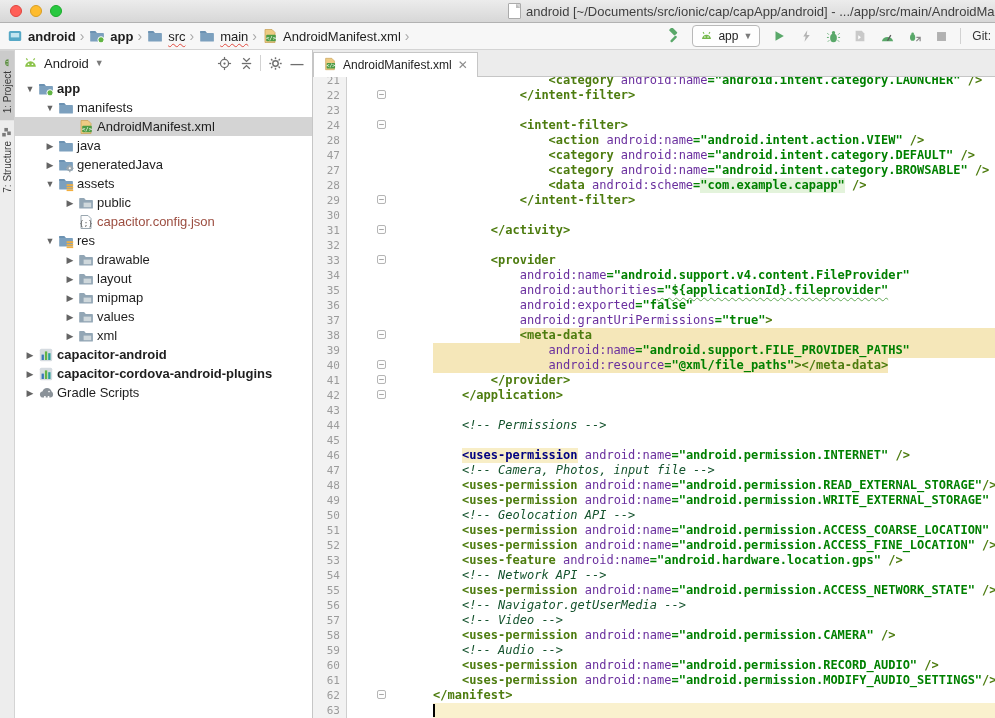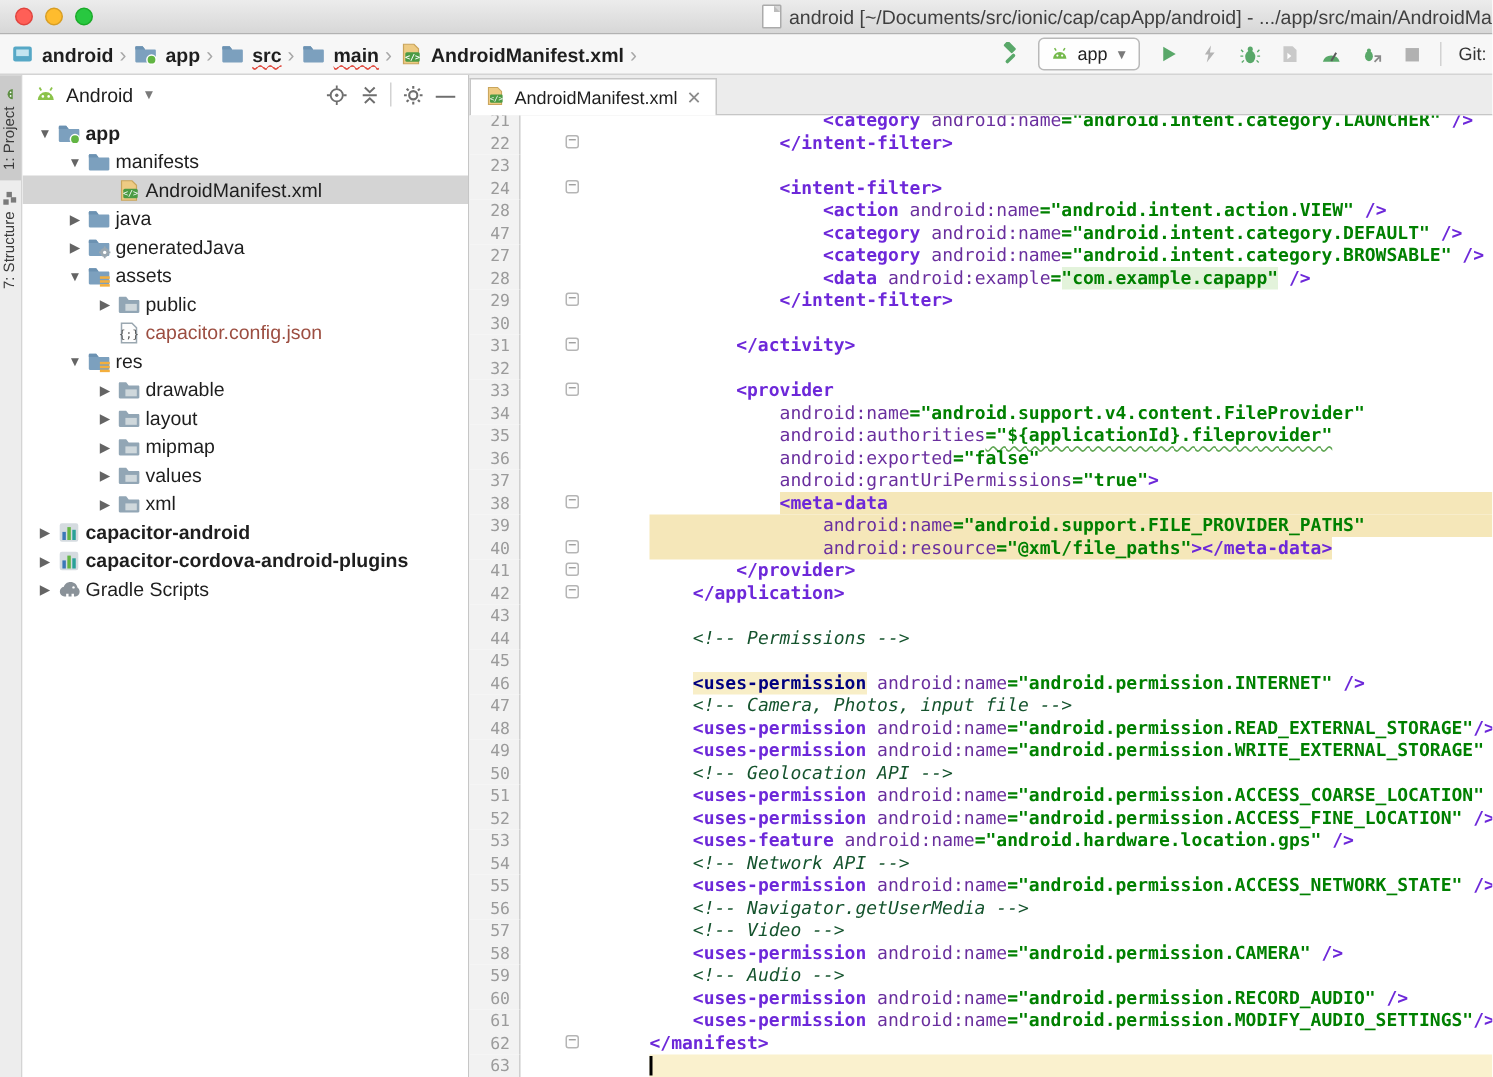--- a/index.html
+++ b/index.html
@@ -9,21 +9,21 @@
   .tl{position:absolute;top:5px;width:12px;height:12px;border-radius:50%;}
   .tl.red{left:10px;background:#FF5F57;border:1px solid #E0443E;box-sizing:border-box;}
   .tl.yel{left:30px;background:#FEBC2E;border:1px solid #D89E24;box-sizing:border-box;}
   .tl.grn{left:50px;background:#28C840;border:1px solid #1AAB29;box-sizing:border-box;}
   .title{position:absolute;left:508px;top:3px;font-size:13px;color:#3F3F3F;display:flex;align-items:center;gap:5px;white-space:nowrap;}
   .docicon{width:11px;height:14px;background:#fff;border:1px solid #ABABAB;border-radius:1px;position:relative;}
   .docicon::after{content:'';position:absolute;right:0;top:0;border-style:solid;border-width:0 4px 4px 0;border-color:transparent #D7D7D7 #BDBDBD transparent;}
   
   .navbar{height:26px;background:#F7F7F7;border-bottom:1px solid #D4D4D4;display:flex;align-items:center;padding:0 6px;position:relative;}
   .crumbs{display:flex;align-items:center;}
-  .crumb{display:flex;align-items:center;gap:4px;font-size:13px;color:#1E1E1E;font-weight:bold;}
+  .crumb{display:flex;align-items:center;gap:4px;font-size:13px;color:#1E1E1E;}
   .crumb.b{font-weight:bold;}
   .crumb .lbl.typo{text-decoration:underline;text-decoration-style:wavy;text-decoration-color:#E04A3F;text-decoration-thickness:1px;text-underline-offset:2px;}
   .csep{color:#A8A8A8;font-size:14px;margin:0 4px;}
   .toolbar{position:absolute;right:2px;top:0;height:26px;display:flex;align-items:center;gap:11px;}
   .tbicon{width:16px;height:16px;display:inline-flex;align-items:center;justify-content:center;}
   .combo{display:flex;align-items:center;gap:5px;border:1px solid #B9B9B9;border-radius:4px;background:#FEFEFE;height:20px;padding:0 7px;font-size:12px;color:#222;}
   .combo .car{color:#7A7A7A;font-size:9px;}
   .tsep{width:1px;height:16px;background:#D2D2D2;}
   .gitlbl{font-size:12px;color:#333;padding-right:2px;}
   
@@ -52,21 +52,21 @@
   .tab{height:25px;box-sizing:border-box;background:#fff;border:1px solid #C6C6C6;border-bottom:none;margin-bottom:-1px;display:flex;align-items:center;gap:6px;padding:0 9px;font-size:12px;color:#1E1E1E;}
   .tab .x{color:#8B8B8B;font-size:12px;cursor:pointer;}
   .codepane{flex:1;overflow:hidden;background:#fff;}
   .codelines{margin-top:-4px;}
   .crow{display:flex;height:15px;line-height:15px;font-family:"DejaVu Sans Mono","Liberation Mono",monospace;font-size:12px;gap:36px;}
   .gut{width:34px;flex:none;background:#F2F2F2;border-right:1px solid #CFCFCF;color:#9B9B9B;text-align:right;padding-right:6px;font-size:11px;box-sizing:border-box;}
   .fold{width:14px;flex:none;position:relative;}
   .fmark{position:absolute;left:-6px;top:2px;width:9px;height:9px;box-sizing:border-box;border:1px solid #B5B5B5;border-radius:2px;background:#FDFDFD;color:#8A8A8A;font-size:9px;line-height:6px;text-align:center;}
   .cc{flex:1;display:flex;white-space:pre;min-width:0;}
   .cc .fill{flex:1;}
-  .t{color:#6d28d9;font-weight:bold;}
+  .t{color:#4d7c0f;font-weight:bold;}
   .a{color:#6A2F9E;}
   .s{color:#008000;font-weight:bold;}
   .gs{color:#008000;font-weight:bold;background:#E3F3DB;}
   .ws{color:#008000;font-weight:bold;text-decoration:underline;text-decoration-style:wavy;text-decoration-color:#5FA653;text-decoration-thickness:1px;text-underline-offset:3px;}
   .c{color:#14532d;font-style:italic;}
   .p{color:#000;}
   .ht{color:#000080;font-weight:bold;background:#F8EEC7;}
   .selbg{background:#F5E7B9;}
   .caretline .cc{background:#FAF1CE;}
   .caret{display:inline-block;width:2px;height:13px;background:#000;margin-top:1px;}
@@ -540,21 +540,21 @@
             <div class="cc"><span class="p">                </span><span class="t">&lt;category</span><span class="p"> </span><span class="a">android:name</span><span class="s">="android.intent.category.DEFAULT"</span><span class="p"> </span><span class="t">/&gt;</span><span class="fill"></span></div>
           </div>
           <div class="crow">
             <div class="gut">27</div>
             <div class="fold"></div>
             <div class="cc"><span class="p">                </span><span class="t">&lt;category</span><span class="p"> </span><span class="a">android:name</span><span class="s">="android.intent.category.BROWSABLE"</span><span class="p"> </span><span class="t">/&gt;</span><span class="fill"></span></div>
           </div>
           <div class="crow">
             <div class="gut">28</div>
             <div class="fold"></div>
-            <div class="cc"><span class="p">                </span><span class="t">&lt;data</span><span class="p"> </span><span class="a">android:example</span><span class="s">=</span><span class="gs">"com.example.capapp"</span><span class="p"> </span><span class="t">/&gt;</span><span class="fill"></span></div>
+            <div class="cc"><span class="p">                </span><span class="t">&lt;data</span><span class="p"> </span><span class="a">android:scheme</span><span class="s">=</span><span class="gs">"com.example.capapp"</span><span class="p"> </span><span class="t">/&gt;</span><span class="fill"></span></div>
           </div>
           <div class="crow">
             <div class="gut">29</div>
             <div class="fold">
               <span class="fmark">−</span>
             </div>
             <div class="cc"><span class="p">            </span><span class="t">&lt;/intent-filter&gt;</span><span class="fill"></span></div>
           </div>
           <div class="crow">
             <div class="gut">30</div>

